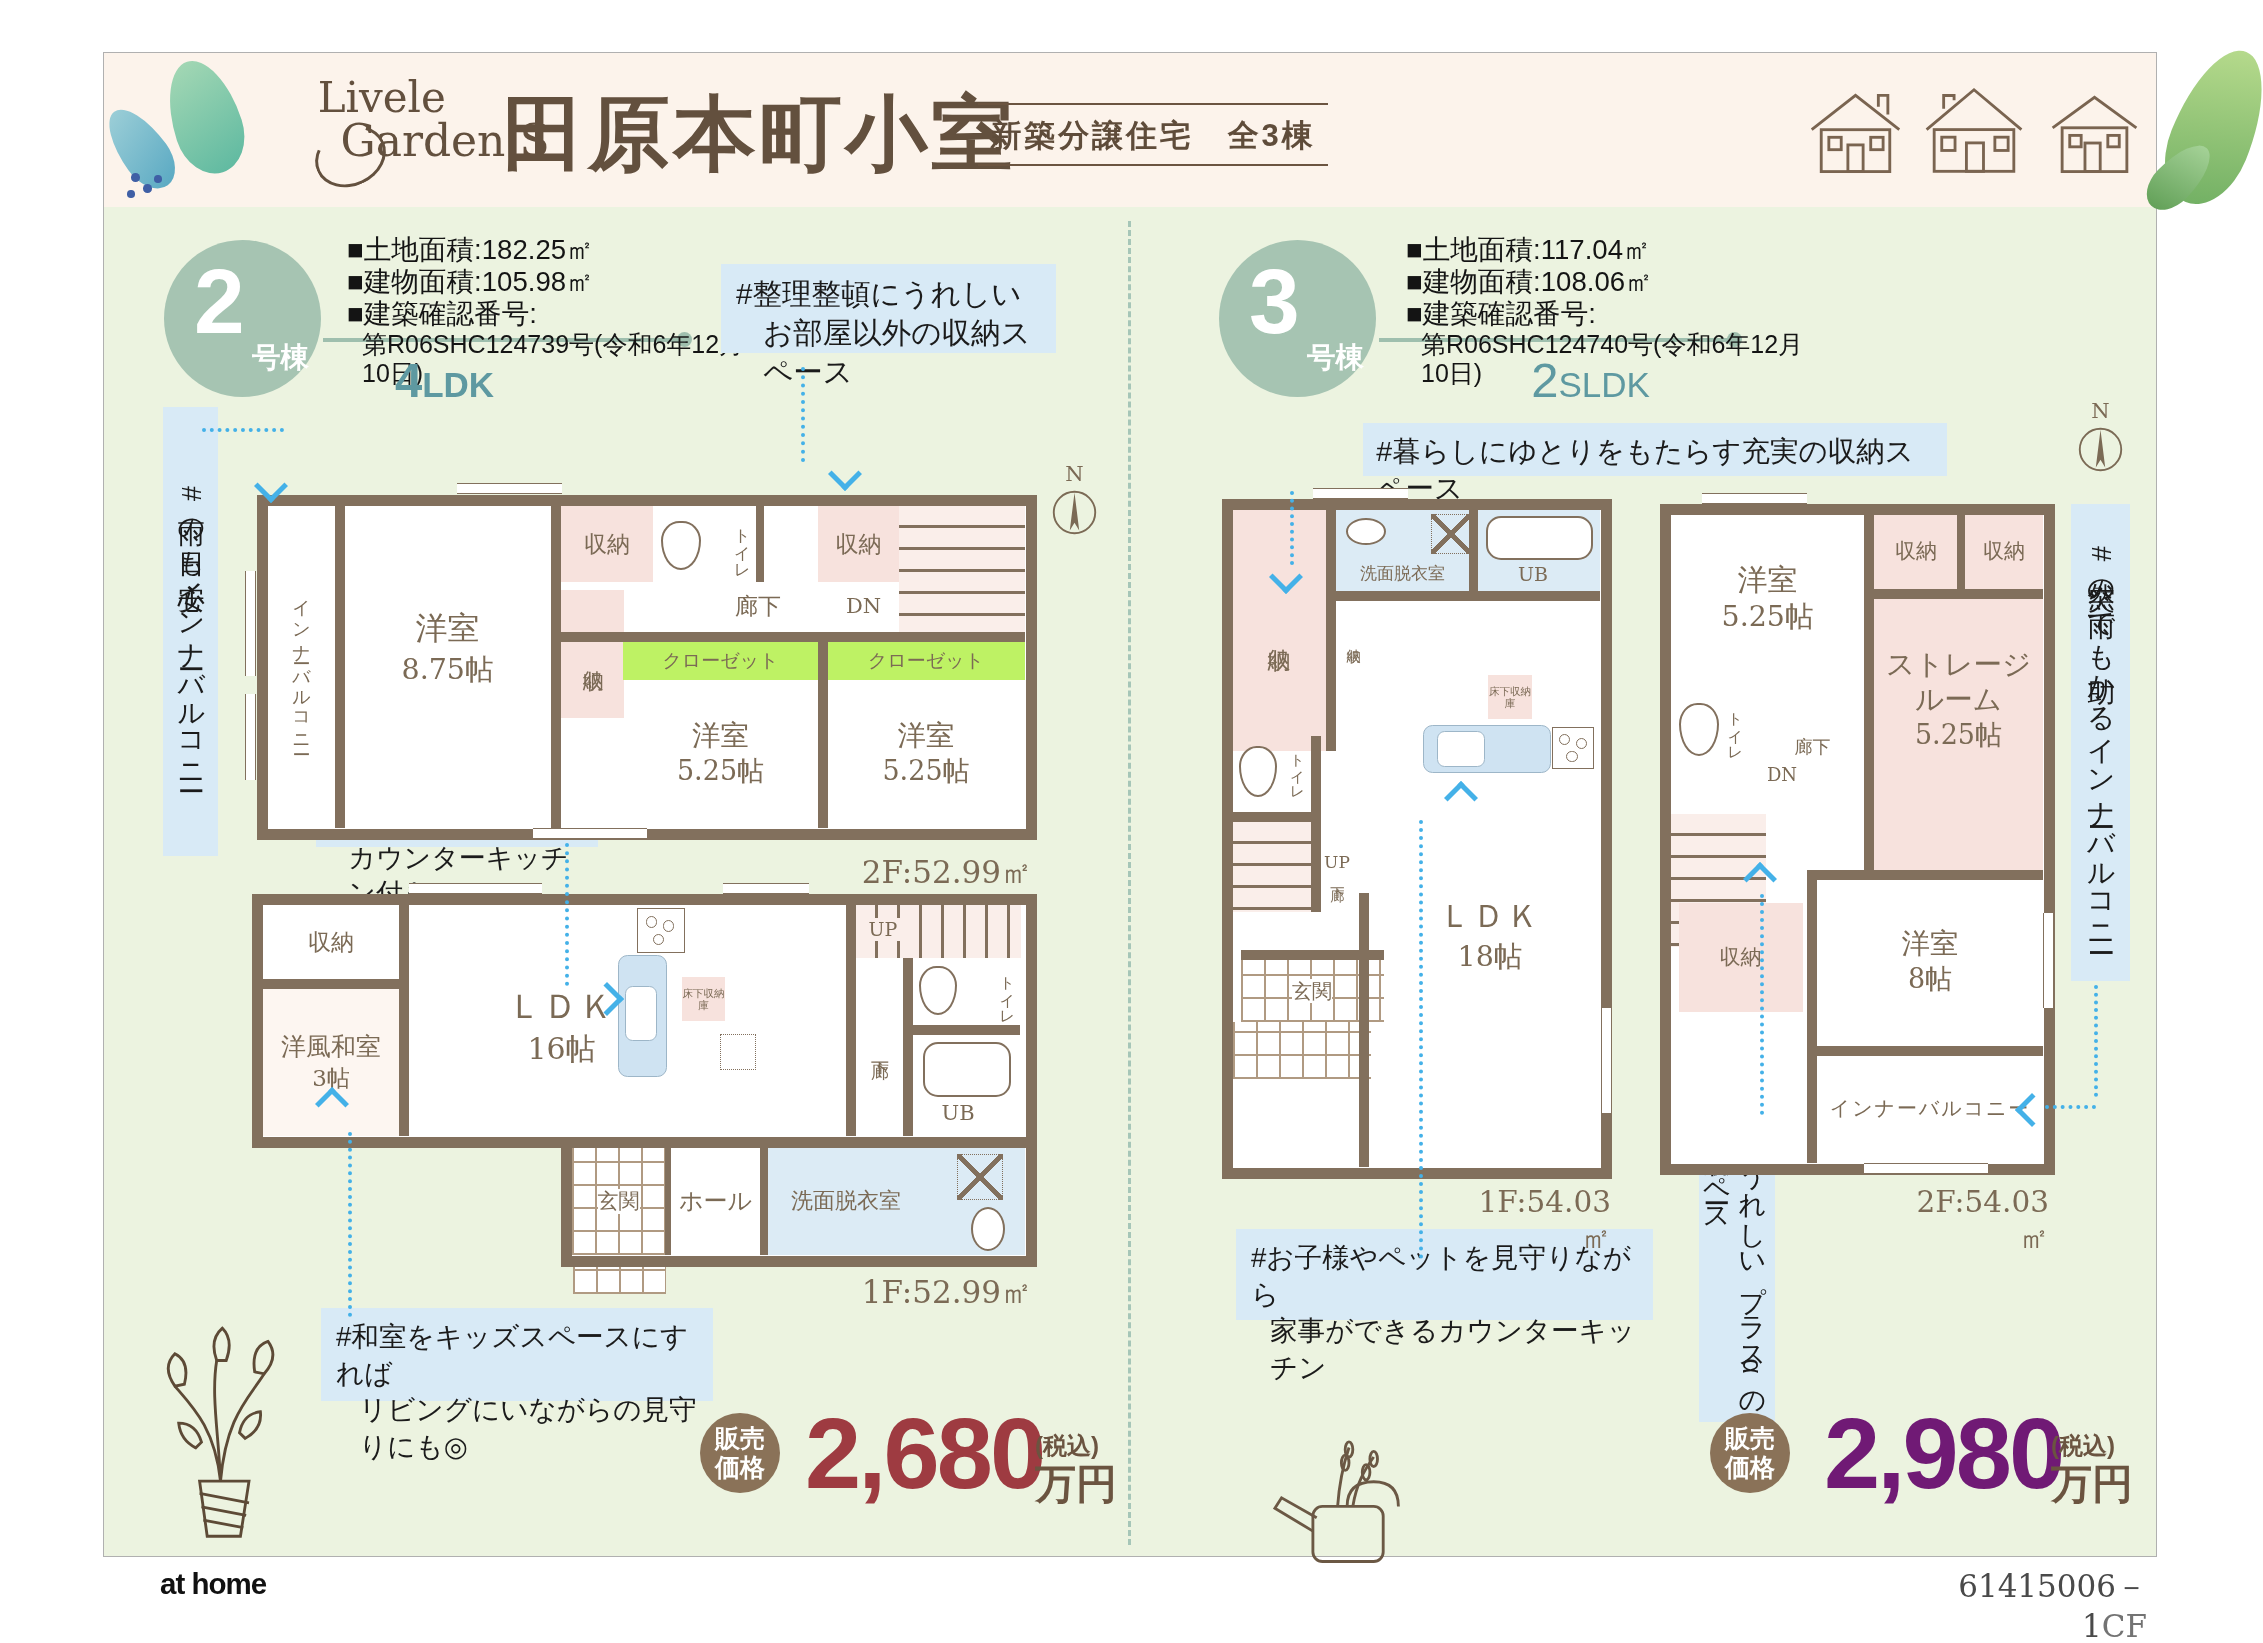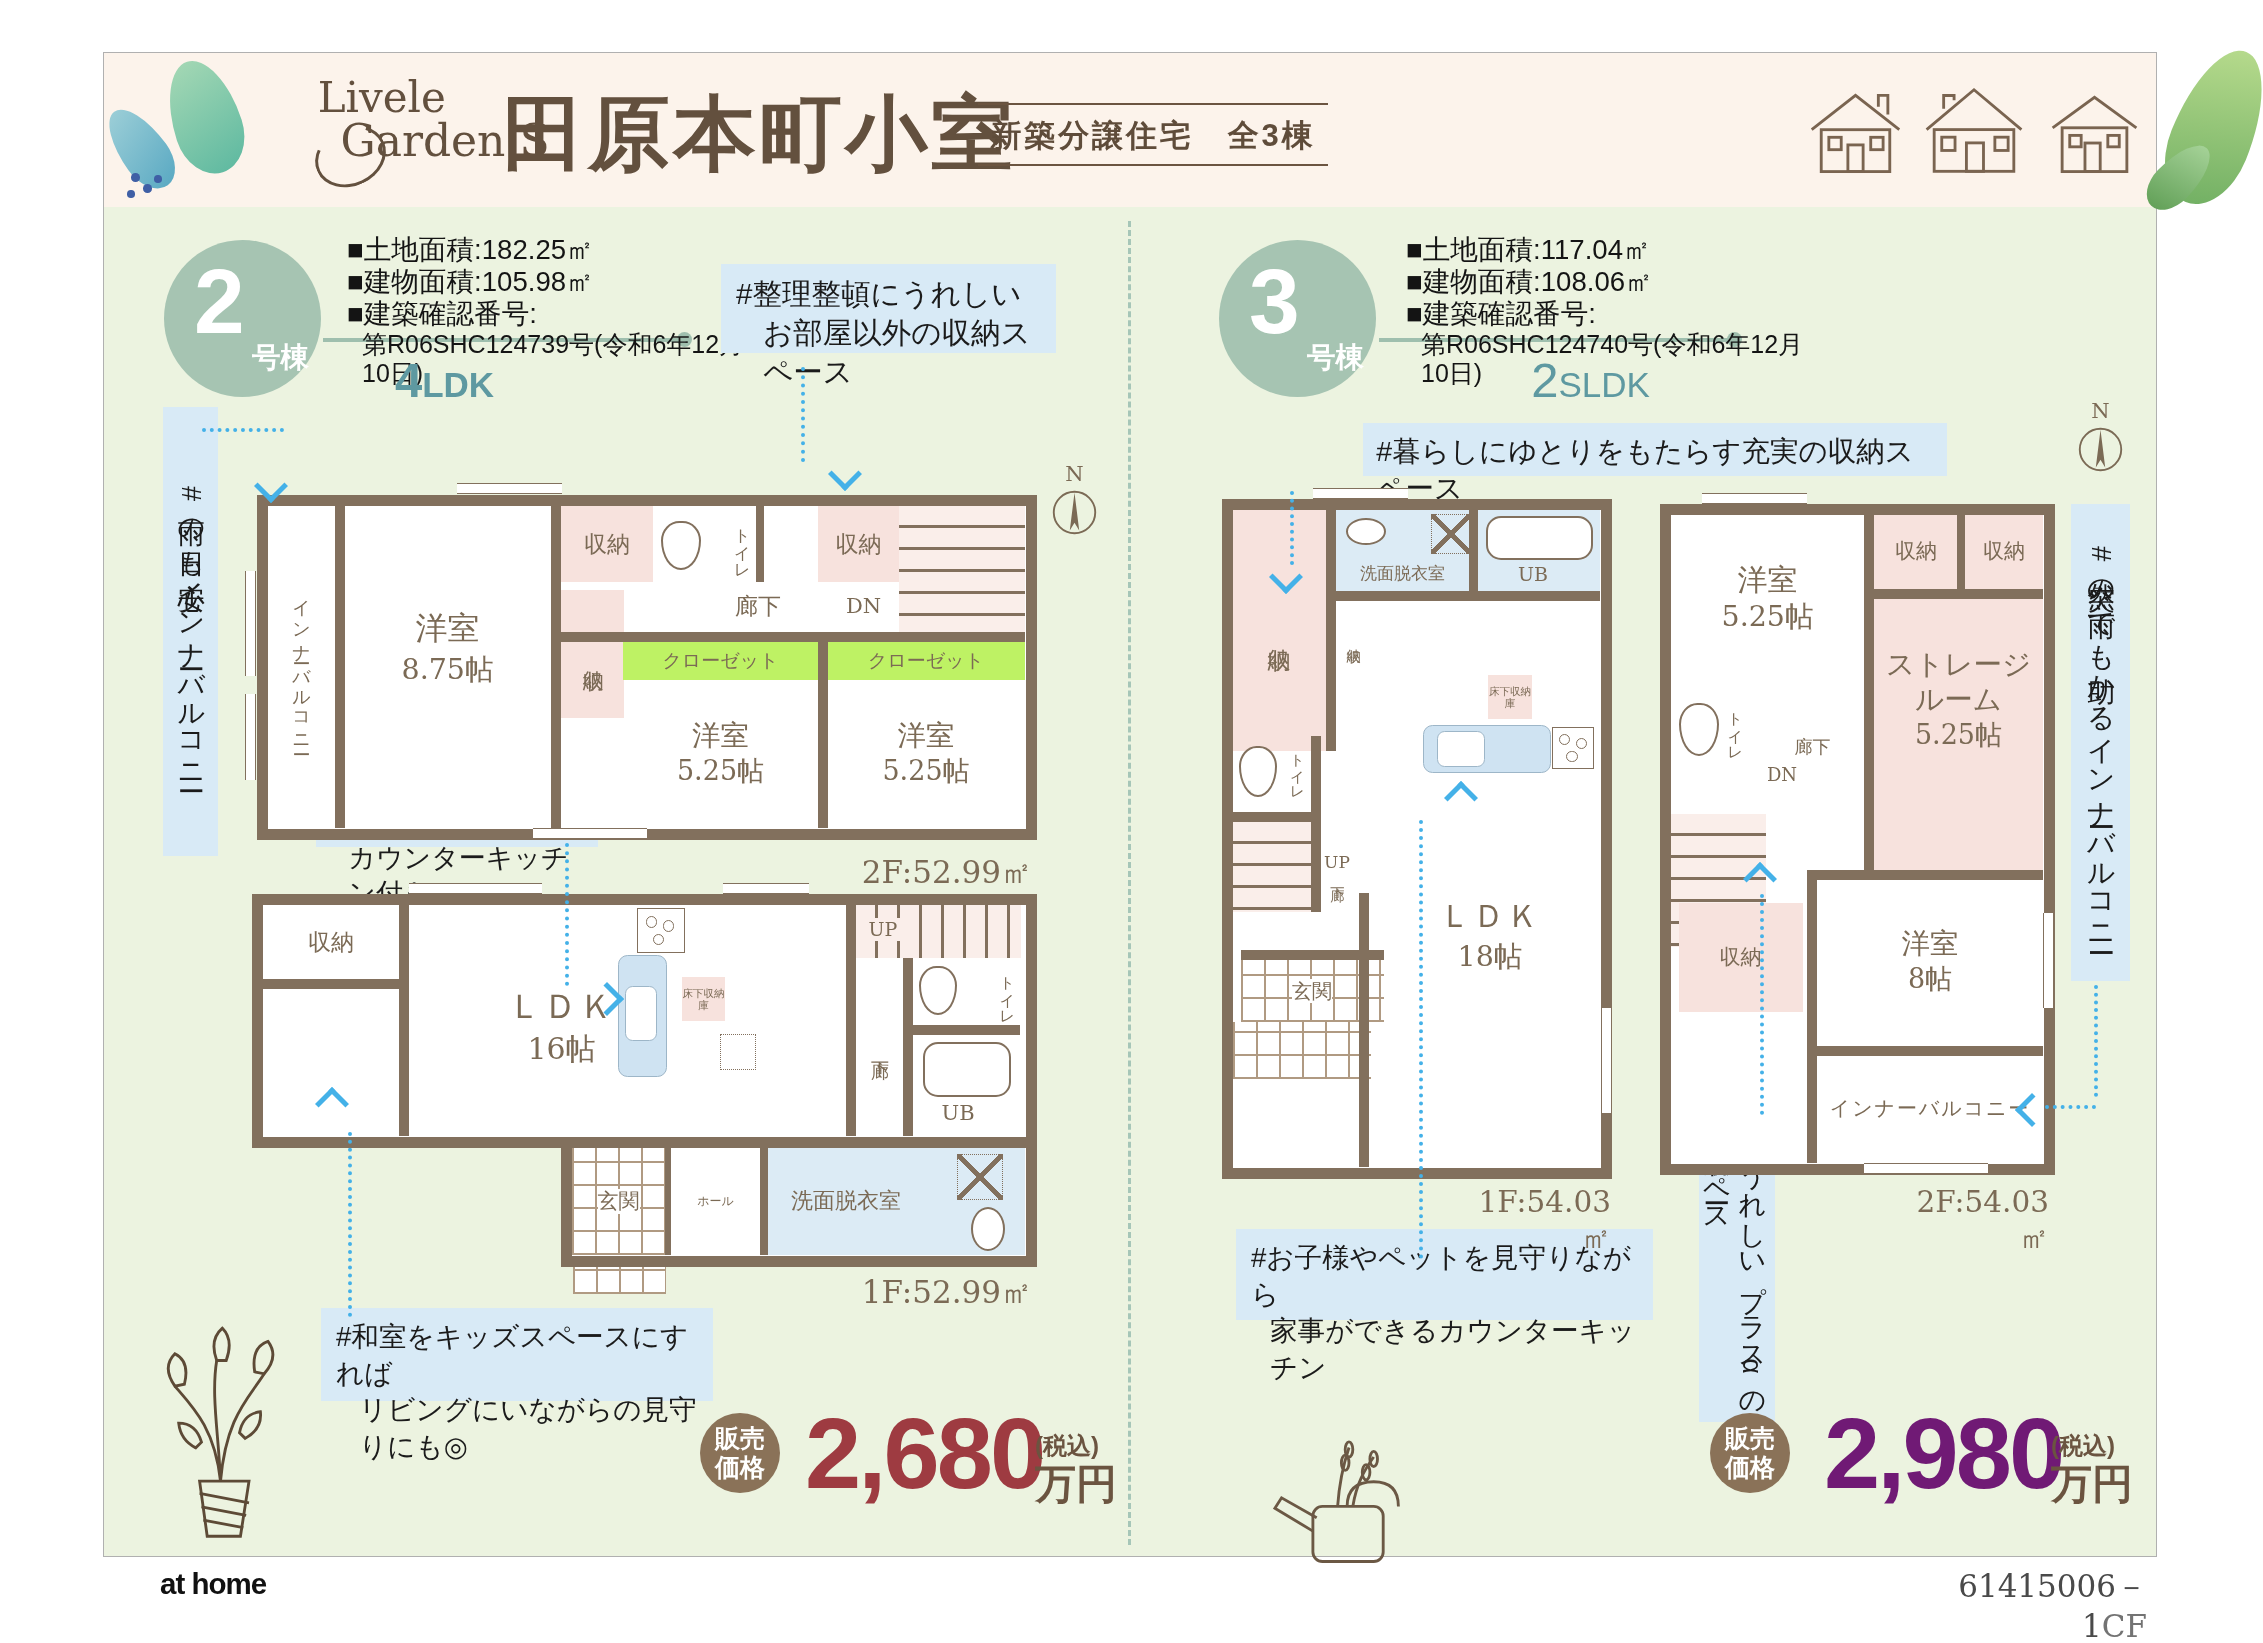--- a/index.html
+++ b/index.html
@@ -181,36 +181,39 @@
 </div>
 
 <div class="rl a" style="left:818px;top:854px;width:214px;font-size:31px;text-align:right">2F:52.99㎡</div>
 
 <div class="plan" style="left:561px;top:1137px;width:476px;height:130px">
   <div class="room tile" style="left:0;top:0;width:93px;height:107px">
     <span class="rl" style="font-size:21px;background:#fff">玄関</span>
   </div>
   <div class="wall" style="left:93px;top:0;width:5.7px;height:107px"></div>
   <div class="room" style="left:99px;top:0;width:89px;height:107px">
-    <span class="rl" style="font-size:12px">ホール</span>
+    <span class="rl" style="font-size:24px">ホール</span>
   </div>
   <div class="wall" style="left:188px;top:0;width:7.6px;height:107px"></div>
   <div class="room blue" style="left:196px;top:0;width:257px;height:107px;justify-content:flex-start">
     <span class="rl" style="font-size:22px;margin-left:23px">洗面脱衣室</span>
   </div>
   <div class="xsq" style="left:385px;top:5.7px;width:46px;height:46px"></div>
   <div class="sink" style="left:399px;top:59px;width:34px;height:44px"></div>
 </div>
 <div class="a tile" style="left:573px;top:1267px;width:93px;height:27px"></div>
 
 <div class="plan" style="left:252px;top:894px;width:785px;height:254px">
   <div class="room" style="left:0;top:0;width:136px;height:74px">
     <span class="rl" style="font-size:23px">収納</span>
   </div>
   <div class="wall" style="left:0;top:74px;width:136px;height:9.5px"></div>
+  <div class="room" style="left:0;top:84px;width:136px;height:147px;background:#fdf6f1">
+    <span class="rl" style="font-size:25px"><span>洋風和室</span><br><span style="font-size:23px">3帖</span></span>
+  </div>
   <div class="wall" style="left:136px;top:0;width:9.5px;height:231px"></div>
   <div class="a" style="left:146px;top:0;width:438px;height:231px">
     <div class="rl a" style="left:86px;top:81px;width:133px;font-size:34px;letter-spacing:1.9px"><span>ＬＤＫ</span><br><span style="font-size:30px;letter-spacing:0">16帖</span></div>
   </div>
   <div class="stove" style="left:374px;top:2.9px;width:48px;height:45px">
     <div class="burner" style="left:7.6px;top:7.6px"></div>
       <div class="burner" style="left:25px;top:11.4px"></div>
       <div class="burner" style="left:15px;top:25px"></div>
   </div>
   <div class="counter" style="left:355px;top:50px;width:49px;height:122px"></div>

